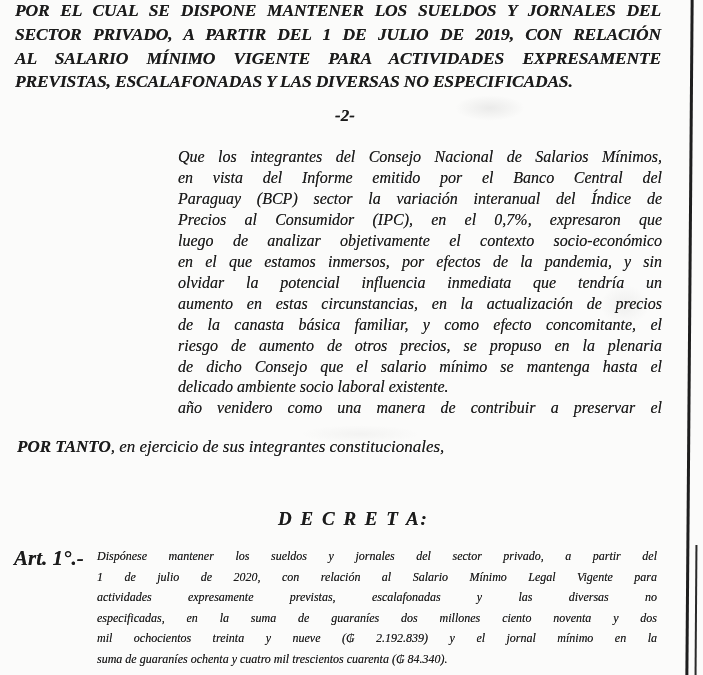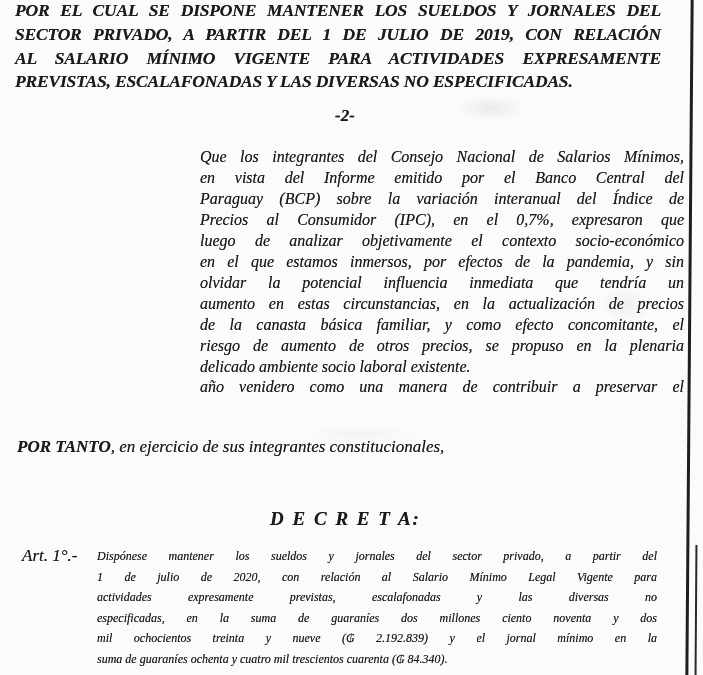--- a/index.html
+++ b/index.html
@@ -26,46 +26,46 @@
 
   
   .pagenum{
     position:absolute;left:0;top:106px;width:690px;
     text-align:center;font-weight:bold;font-size:17px;
   }
 
   
   .considerando{
     position:absolute;left:178px;top:147px;width:484px;
-    font-size:16px;line-height:20.95px;margin-left:22px;
+    font-size:16px;line-height:20.95px;
   }
   .bline{text-align:justify;text-align-last:justify;}
   .bline.natural{text-align:left;text-align-last:left;}
 
   
   .portanto{
     position:absolute;left:17px;top:436px;
     font-size:17px;line-height:22px;
   }
   .portanto .bold{font-weight:bold;}
 
   
   .president{
     position:absolute;left:0;top:474px;width:675px;
     text-align:center;font-weight:bold;font-size:17.5px;
   }
   .decreta{
-    position:absolute;left:8px;top:508px;width:675px;
+    position:absolute;left:16px;top:508px;width:675px;
     text-align:center;font-weight:bold;font-size:19px;letter-spacing:2px;
   }
 
   
   .art-label{
     position:absolute;left:14px;top:546px;
-    font-weight:normal;font-size:17px;margin-left:8px;
+    font-weight:bold;font-size:21px;
   }
   .article{
     position:absolute;left:97px;top:546px;width:560px;
     font-size:12px;line-height:20.6px;
   }
 
   
   .scanline-main{
     position:absolute;left:688px;top:-4px;width:2.6px;height:684px;
     background:#1e1e1e;transform:rotate(0.45deg);transform-origin:50% 50%;
@@ -98,28 +98,29 @@
     <div class="hline">SECTOR PRIVADO, A PARTIR DEL 1 DE JULIO DE 2019, CON RELACIÓN</div>
     <div class="hline">AL SALARIO MÍNIMO VIGENTE PARA ACTIVIDADES EXPRESAMENTE</div>
     <div class="hline natural">PREVISTAS, ESCALAFONADAS Y LAS DIVERSAS NO ESPECIFICADAS.</div>
   </div>
 
   <div class="pagenum txt">-2-</div>
 
   <div class="considerando txt">
     <div class="bline">Que los integrantes del Consejo Nacional de Salarios Mínimos,</div>
     <div class="bline">en vista del Informe emitido por el Banco Central del</div>
-    <div class="bline">Paraguay (BCP) sobre la variación interanual del Índice de</div>
+    <div class="bline">Paraguay (BCP) sector la variación interanual del Índice de</div>
     <div class="bline">Precios al Consumidor (IPC), en el 0,7%, expresaron que</div>
     <div class="bline">luego de analizar objetivamente el contexto socio-económico</div>
     <div class="bline">en el que estamos inmersos, por efectos de la pandemia, y sin</div>
     <div class="bline">olvidar la potencial influencia inmediata que tendría un</div>
     <div class="bline">aumento en estas circunstancias, en la actualización de precios</div>
     <div class="bline">de la canasta básica familiar, y como efecto concomitante, el</div>
     <div class="bline">riesgo de aumento de otros precios, se propuso en la plenaria</div>
+    <div class="bline">de dicho Consejo que el salario mínimo se mantenga hasta el</div>
     <div class="bline natural">delicado ambiente socio laboral existente.</div>
     <div class="bline">año venidero como una manera de contribuir a preservar el</div>
   </div>
 
   <div class="portanto txt">
     <span class="bold">POR TANTO</span><span>, en ejercicio de sus integrantes constitucionales,</span>
   </div>
 
 
   <div class="decreta txt">D E C R E T A:</div>

